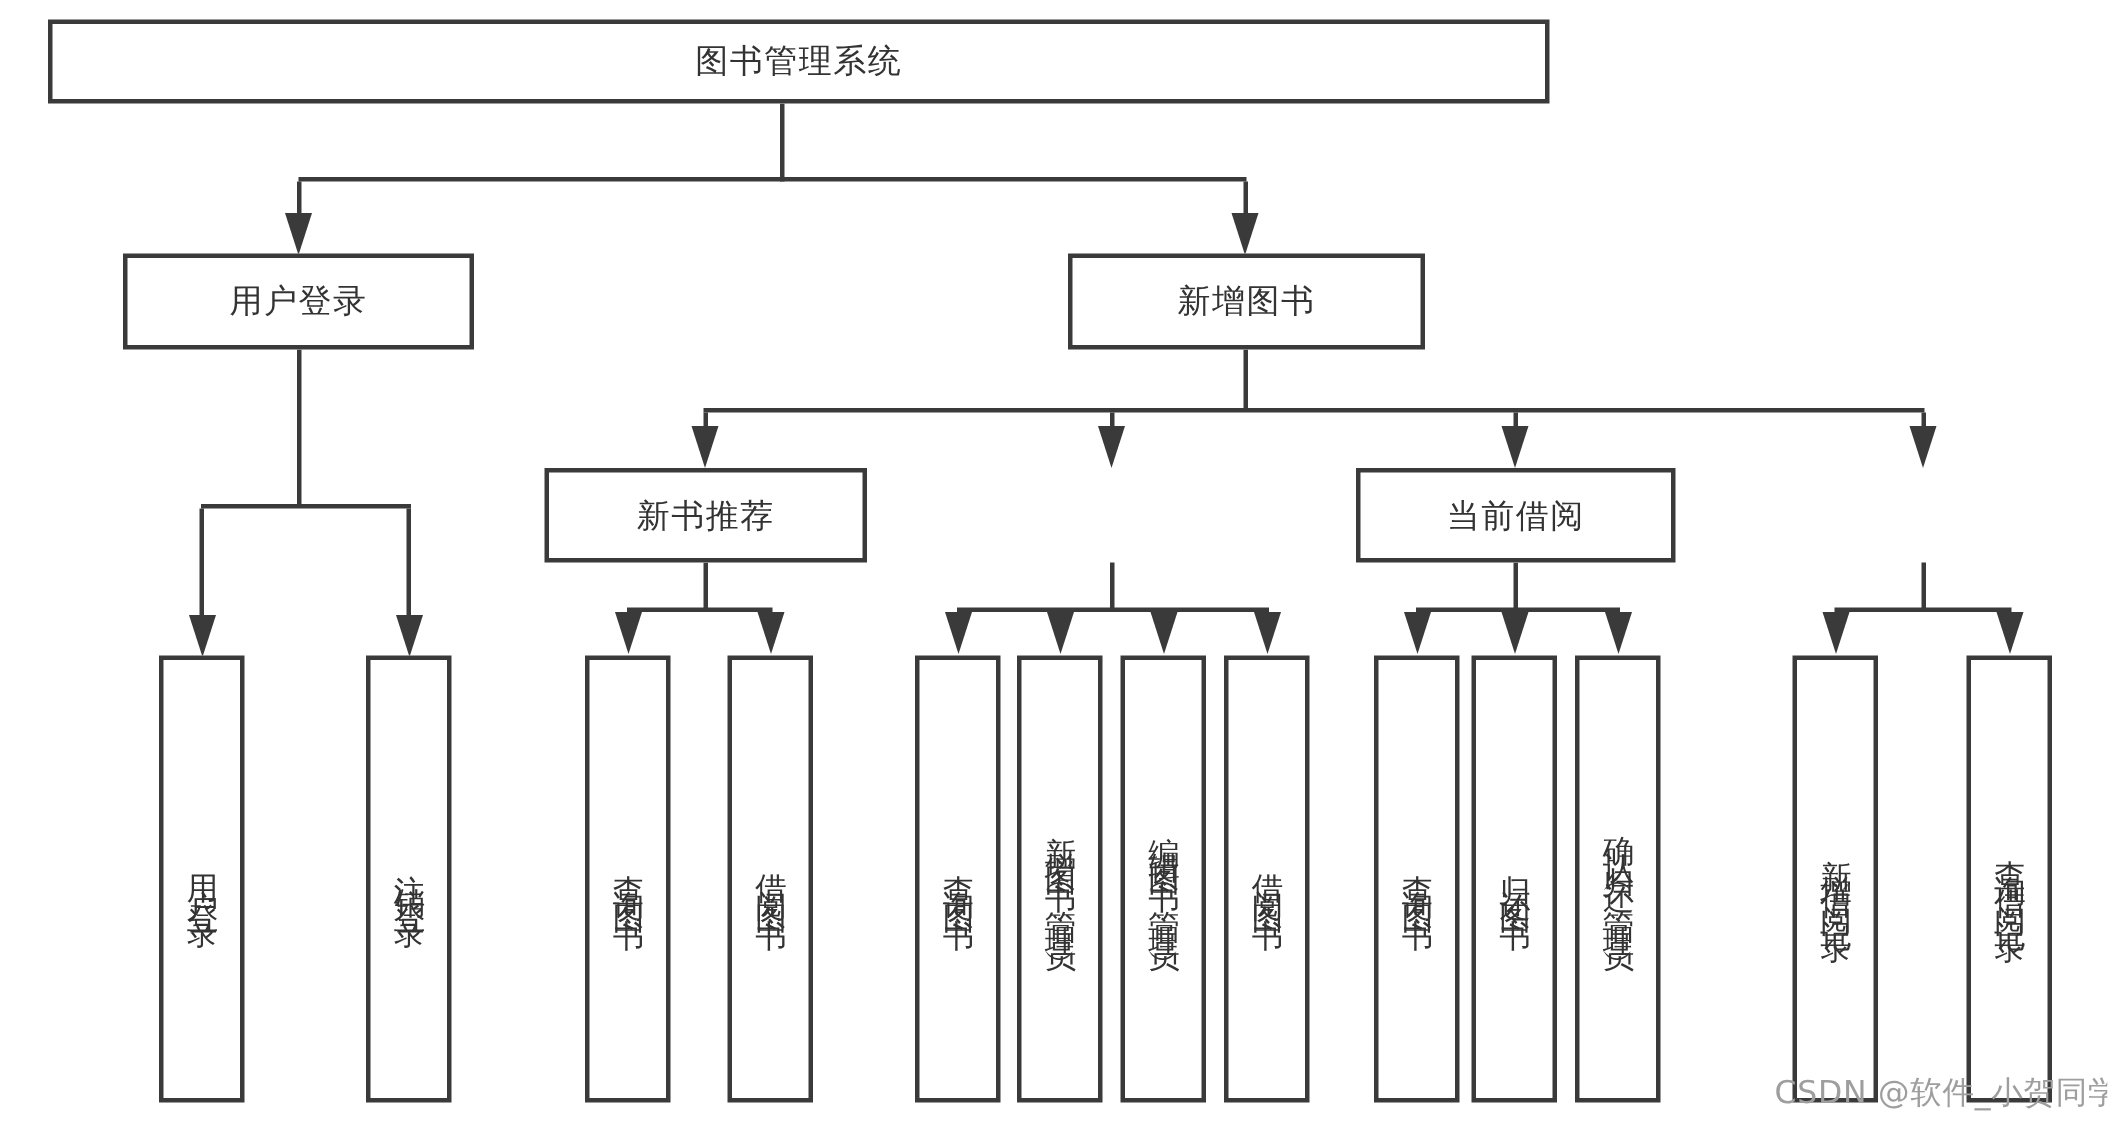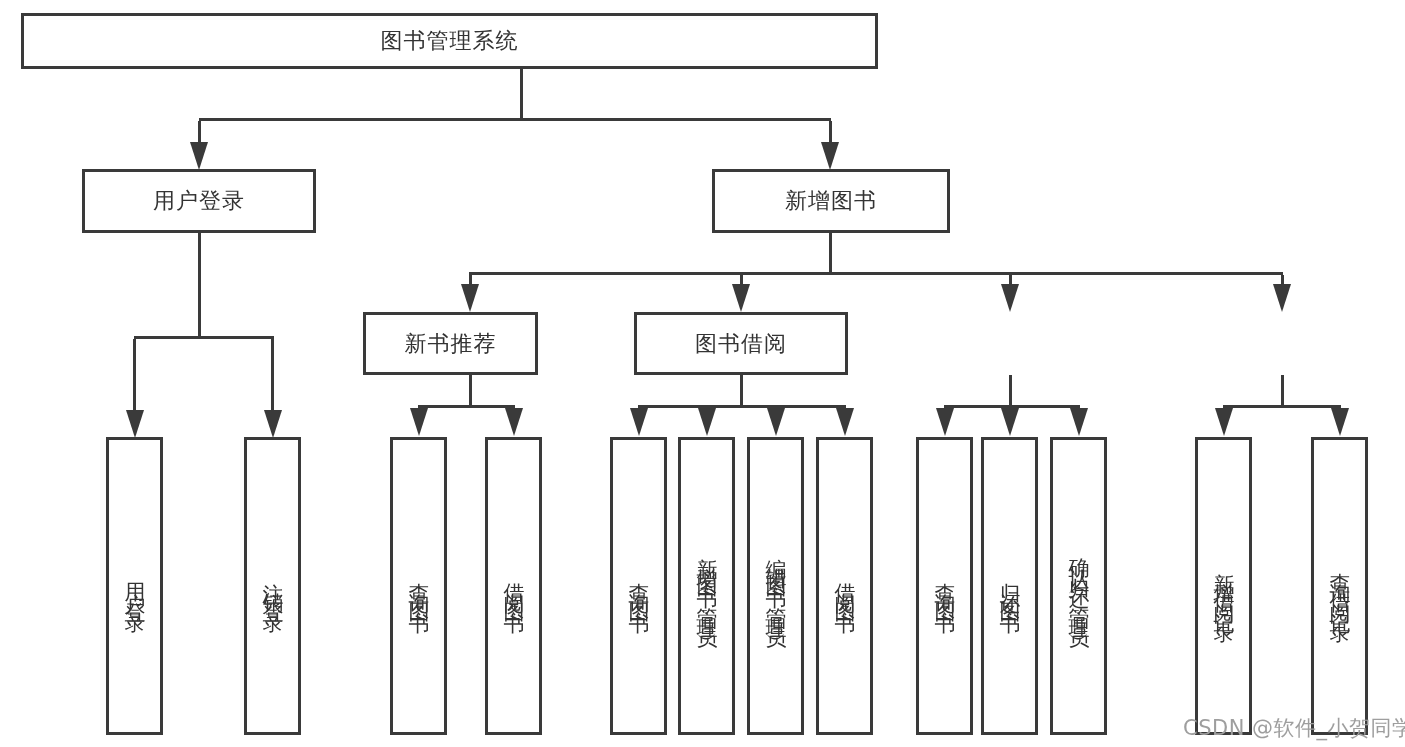--- a/index.html
+++ b/index.html
@@ -28,21 +28,21 @@
   .watermark {
     position:absolute; left:1183px; top:714px; z-index:5;
     font-size:21px; color:#9e9e9e; letter-spacing:0.5px; white-space:nowrap;
   }
 </style>
 </head>
 <body>
 
 <div class="stage">
 
-  <div class="box" style="left:21px;top:13px;width:857px;height:56px;">图书管理系统</div>
+  <div class="box" style="left:32px;top:13px;width:1001px;height:56px;">图书管理系统</div>
 
   <div class="vl" style="left:520px;top:69px;height:52px;"></div>
   <div class="hl" style="left:199px;top:118px;width:632px;"></div>
   <div class="vl" style="left:198px;top:121px;height:24px;"></div>
   <div class="arw" style="left:190px;top:142px;"></div>
   <div class="vl" style="left:829px;top:121px;height:24px;"></div>
   <div class="arw" style="left:821px;top:142px;"></div>
 
   <div class="box" style="left:82px;top:169px;width:234px;height:64px;">用户登录</div>
   <div class="box" style="left:712px;top:169px;width:238px;height:64px;">新增图书</div>
@@ -58,22 +58,22 @@
   <div class="hl" style="left:469px;top:272px;width:814px;"></div>
   <div class="vl" style="left:469px;top:275px;height:12px;"></div>
   <div class="arw" style="left:461px;top:284px;"></div>
   <div class="vl" style="left:740px;top:275px;height:12px;"></div>
   <div class="arw" style="left:732px;top:284px;"></div>
   <div class="vl" style="left:1009px;top:275px;height:12px;"></div>
   <div class="arw" style="left:1001px;top:284px;"></div>
   <div class="vl" style="left:1281px;top:275px;height:12px;"></div>
   <div class="arw" style="left:1273px;top:284px;"></div>
 
-  <div class="box" style="left:363px;top:312px;width:175px;height:63px;">新书推荐</div>
-  <div class="box" style="left:634px;top:312px;width:214px;height:63px;">图书借阅</div>
+  <div class="box" style="left:363px;top:312px;width:215px;height:63px;">新书推荐</div>
+  <div class="box" style="left:904px;top:312px;width:213px;height:63px;">当前借阅</div>
 
   <div class="vl" style="left:469px;top:375px;height:33px;"></div>
   <div class="hl" style="left:418px;top:405px;width:97px;"></div>
   <div class="arw" style="left:410px;top:408px;"></div>
   <div class="arw" style="left:505px;top:408px;"></div>
 
   <div class="vl" style="left:740px;top:375px;height:33px;"></div>
   <div class="hl" style="left:638px;top:405px;width:208px;"></div>
   <div class="arw" style="left:630px;top:408px;"></div>
   <div class="arw" style="left:698px;top:408px;"></div>

